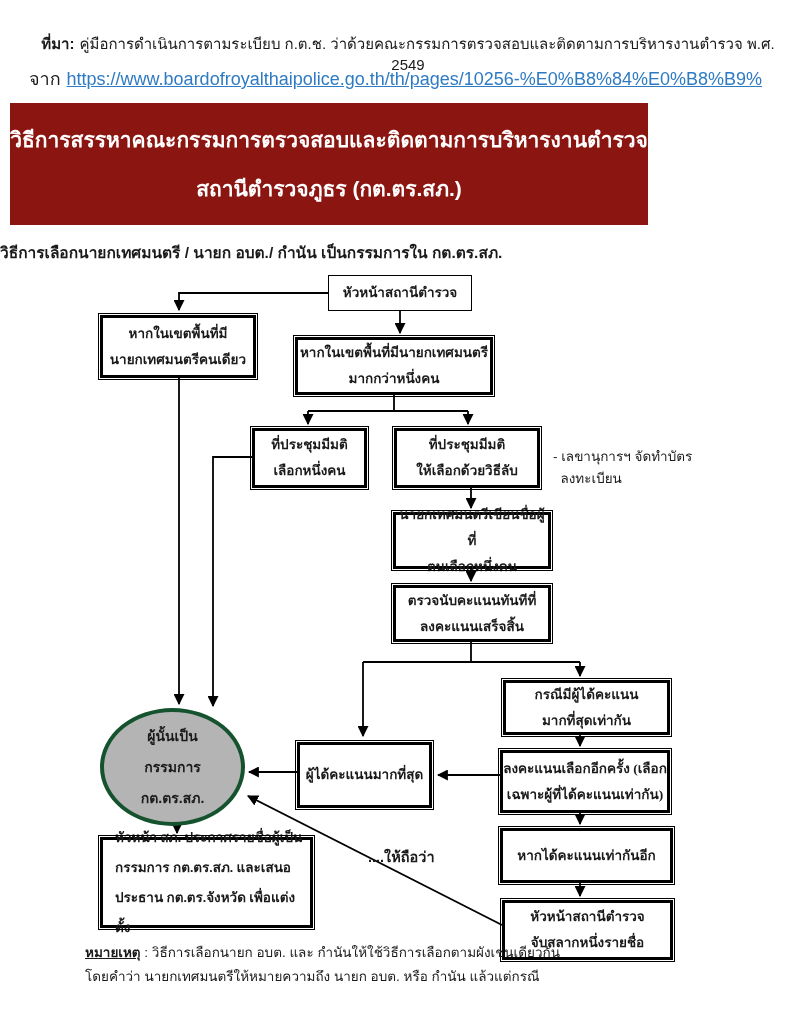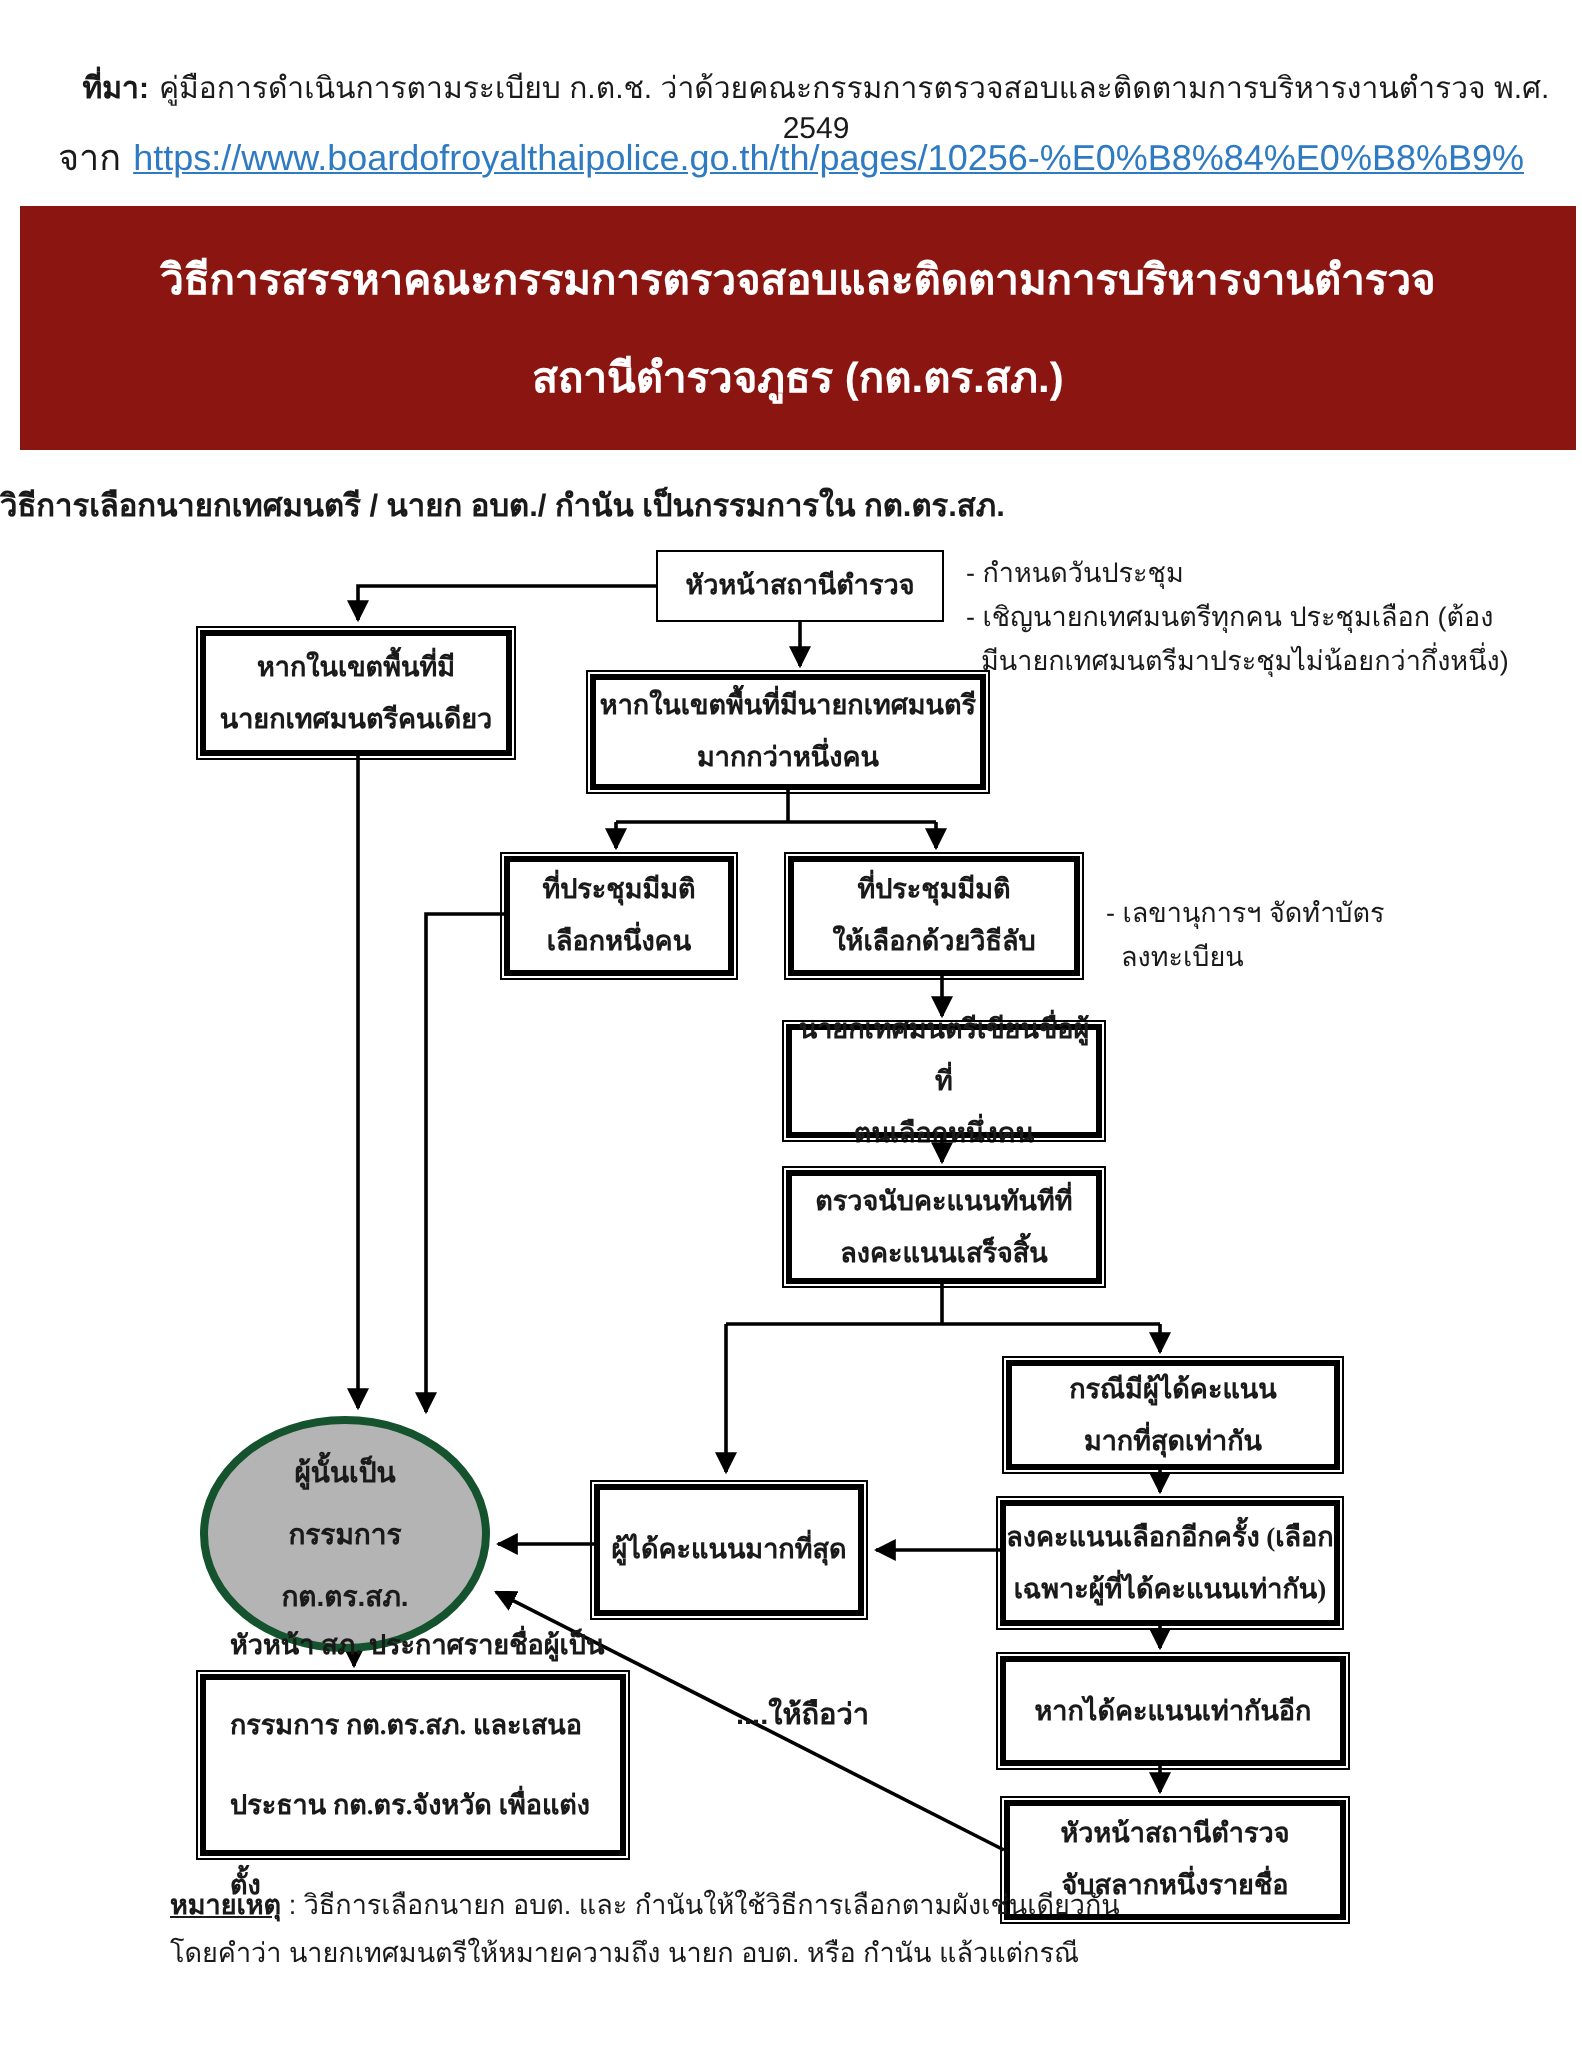--- a/index.html
+++ b/index.html
@@ -13,37 +13,37 @@
   .pre { white-space:pre-line; }
 
   
   .source-line1 { position:absolute; left:0; top:32; width:791px; top:32px; text-align:center; font-size:15px;padding-left:25px; }
   .source-line1 .txt { margin-left:5px; }
   .source-line2 { position:absolute; left:0; top:64px; width:791px; text-align:center; font-size:18px; }
   .source-line2 a { color:var(--link-color,#2F7BC3); text-decoration:underline; margin-left:6px; cursor:pointer; }
 
   
   .banner {
-    position:absolute; left:10px; top:103px; width:778px; height:122px;
+    position:absolute; left:10px; top:103px; width:638px; height:122px;
     background:var(--banner-bg,#8B1511); color:#ffffff; font-weight:700; font-size:21px;
     display:flex; flex-direction:column; align-items:center; justify-content:center;
     gap:16px; text-align:center;
   }
 
   
   .fc-title { position:absolute; left:0; top:240px; width:749px; text-align:left; font-weight:700; font-size:15.5px; }
 
   svg.connectors { position:absolute; left:0; top:0; z-index:1; }
 
   
   .node { position:absolute; z-index:2; background:#fff; display:flex; align-items:center; justify-content:center; text-align:center; font-weight:700; font-size:13.5px; line-height:26px; }
   .sbox { border:1.5px solid #000; }
   .dbox { border:3px solid #000000; outline:1.5px solid #000; outline-offset:1.5px;font-family:Liberation Serif, serif; }
   .ellipse { border:4px solid #14532d; border-radius:50%; background:#b4b4b4; line-height:31px; font-size:14px; }
-  .leftalign { justify-content:flex-start; text-align:left; padding-left:12px; line-height:40px; }
+  .leftalign { justify-content:flex-start; text-align:left; padding-left:12px; line-height:30px; }
 
   .note { position:absolute; z-index:2; font-size:13.5px; line-height:22px; }
   .diag-label { position:absolute; z-index:2; font-weight:700; font-size:14.5px; }
 
   .footnote { position:absolute; left:85px; top:941px; width:480px; font-size:13.5px; line-height:24px; z-index:2; }
   .footnote .lbl { font-weight:700; text-decoration:underline; }
 </style>
 </head>
 <body>
 
@@ -91,23 +91,20 @@
       <polyline points="252,457 213,457 213,706" marker-end="url(#arrow)"></polyline>
       <line x1="177" y1="824" x2="177" y2="833" marker-end="url(#arrow)"></line>
       <line x1="502" y1="925" x2="248" y2="796" marker-end="url(#arrow)"></line>
     </g>
   </svg>
 
   <div class="node sbox" style="left:328px;top:275px;width:144px;height:36px;">
     <span class="pre">หัวหน้าสถานีตำรวจ</span>
   </div>
 
-  <div class="note pre" style="left:483px;top:276px;width:300px;">- กำหนดวันประชุม
-- เชิญนายกเทศมนตรีทุกคน ประชุมเลือก (ต้อง
-&nbsp;&nbsp;มีนายกเทศมนตรีมาประชุมไม่น้อยกว่ากึ่งหนึ่ง)</div>
 
   <div class="node dbox" style="left:100px;top:315px;width:156px;height:63px;">
     <span class="pre">หากในเขตพื้นที่มี
 นายกเทศมนตรีคนเดียว</span>
   </div>
 
   <div class="node dbox" style="left:295px;top:337px;width:198px;height:58px;">
     <span class="pre">หากในเขตพื้นที่มีนายกเทศมนตรี
 มากกว่าหนึ่งคน</span>
   </div>

